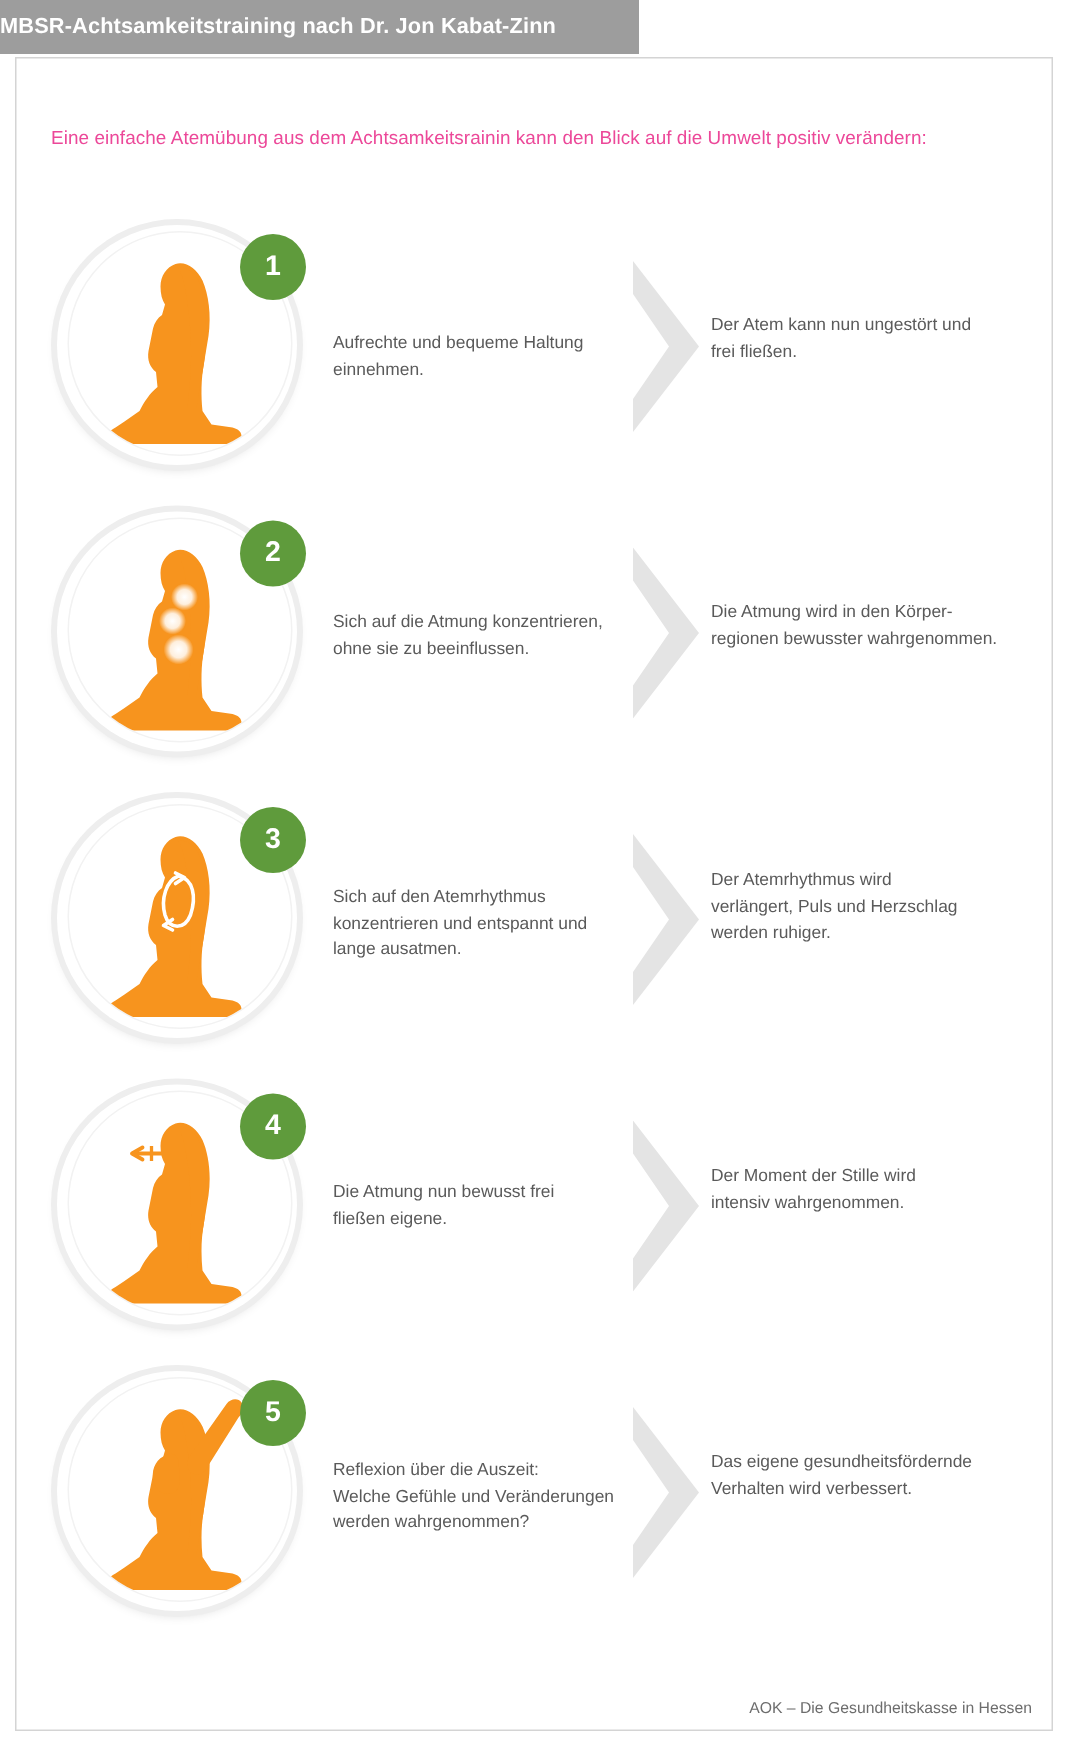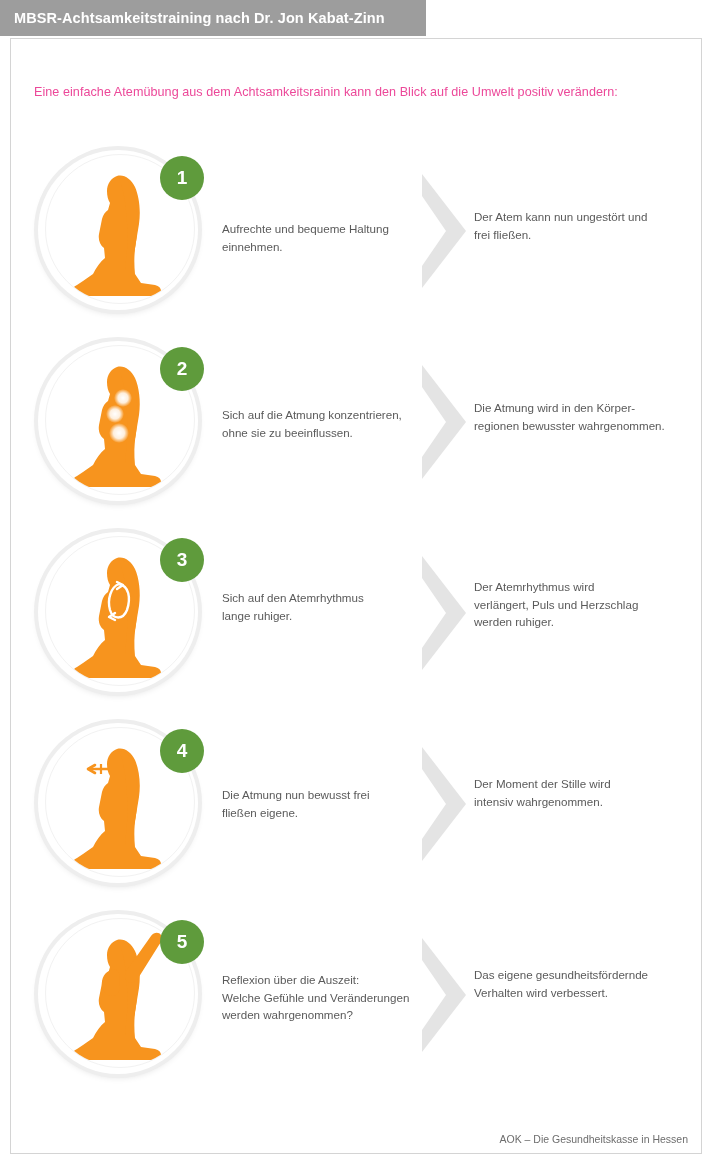--- a/index.html
+++ b/index.html
@@ -28,21 +28,20 @@
     height: 36px;
     background: #9d9d9d;
     display: flex;
     align-items: center;
   }
   #header-title {
     color: #ffffff;
     font-size: 14.5px;
     font-weight: bold;
     letter-spacing: 0.1px;
-    padding-left: 14px;
     white-space: nowrap;
   }
 
   
   #content-frame {
     position: absolute;
     left: 10px;
     top: 38px;
     width: 692px;
     height: 1116px;
@@ -233,21 +232,22 @@
                 <path fill="#F7941E" d="M62,22 C56,24 52,30 52,37 C52,42 53,46 55,49 L53,56 C50,58 48,61 47,65 L44,80 C43,86 45,91 49,94 L50,104 C45,108 41,114 38,120 L28,127 L22,131 C18,133 16,136 17,139 C18,141 21,142 25,142 L100,142 C104,142 106,140 106,137 C106,134 104,132 100,131 L86,129 L80,120 C79,110 79,99 81,88 L84,70 C86,56 84,42 80,33 C76,25 69,20 62,22 Z"></path>
                 <path fill="#F7941E" d="M63,24 C72,24 79,31 80,42 L82,58 C83,72 82,86 79,99 L76,118 L70,118 L72,96 C73,80 72,62 70,48 C68,34 66,27 63,24 Z"></path>
                 <path d="M64,48 C74,50 76,62 72,74 C68,84 58,84 55,74 C52,63 56,51 64,48 Z" fill="none" stroke="#ffffff" stroke-width="2.4"></path>
                 <path d="M62,46 L68,49 L62,53" fill="none" stroke="#ffffff" stroke-width="2.4" stroke-linecap="round" stroke-linejoin="round"></path>
                 <path d="M60,84 L54,81 L60,77" fill="none" stroke="#ffffff" stroke-width="2.4" stroke-linecap="round" stroke-linejoin="round"></path>
               </svg></span></div>
           <div class="num-badge">3</div>
         </div>
         <div class="col-left" style="top: 57px;">
           <span class="line">Sich auf den Atemrhythmus</span>
-          <span class="line">lange ruhiger.</span>
+          <span class="line">konzentrieren und entspannt und</span>
+          <span class="line">lange ausatmen.</span>
         </div>
         <div class="arrow" style="top: 24px;"><svg viewBox="0 0 44 114" preserveAspectRatio="none" width="44" height="114">
             <polygon points="0,0 44,57 0,114 0,92 24,57 0,22" fill="#e4e4e4"></polygon>
           </svg></div>
         <div class="col-right" style="top: 46px;">
           <span class="line">Der Atemrhythmus wird</span>
           <span class="line">verlängert, Puls und Herzschlag</span>
           <span class="line">werden ruhiger.</span>
         </div>
       </div>

